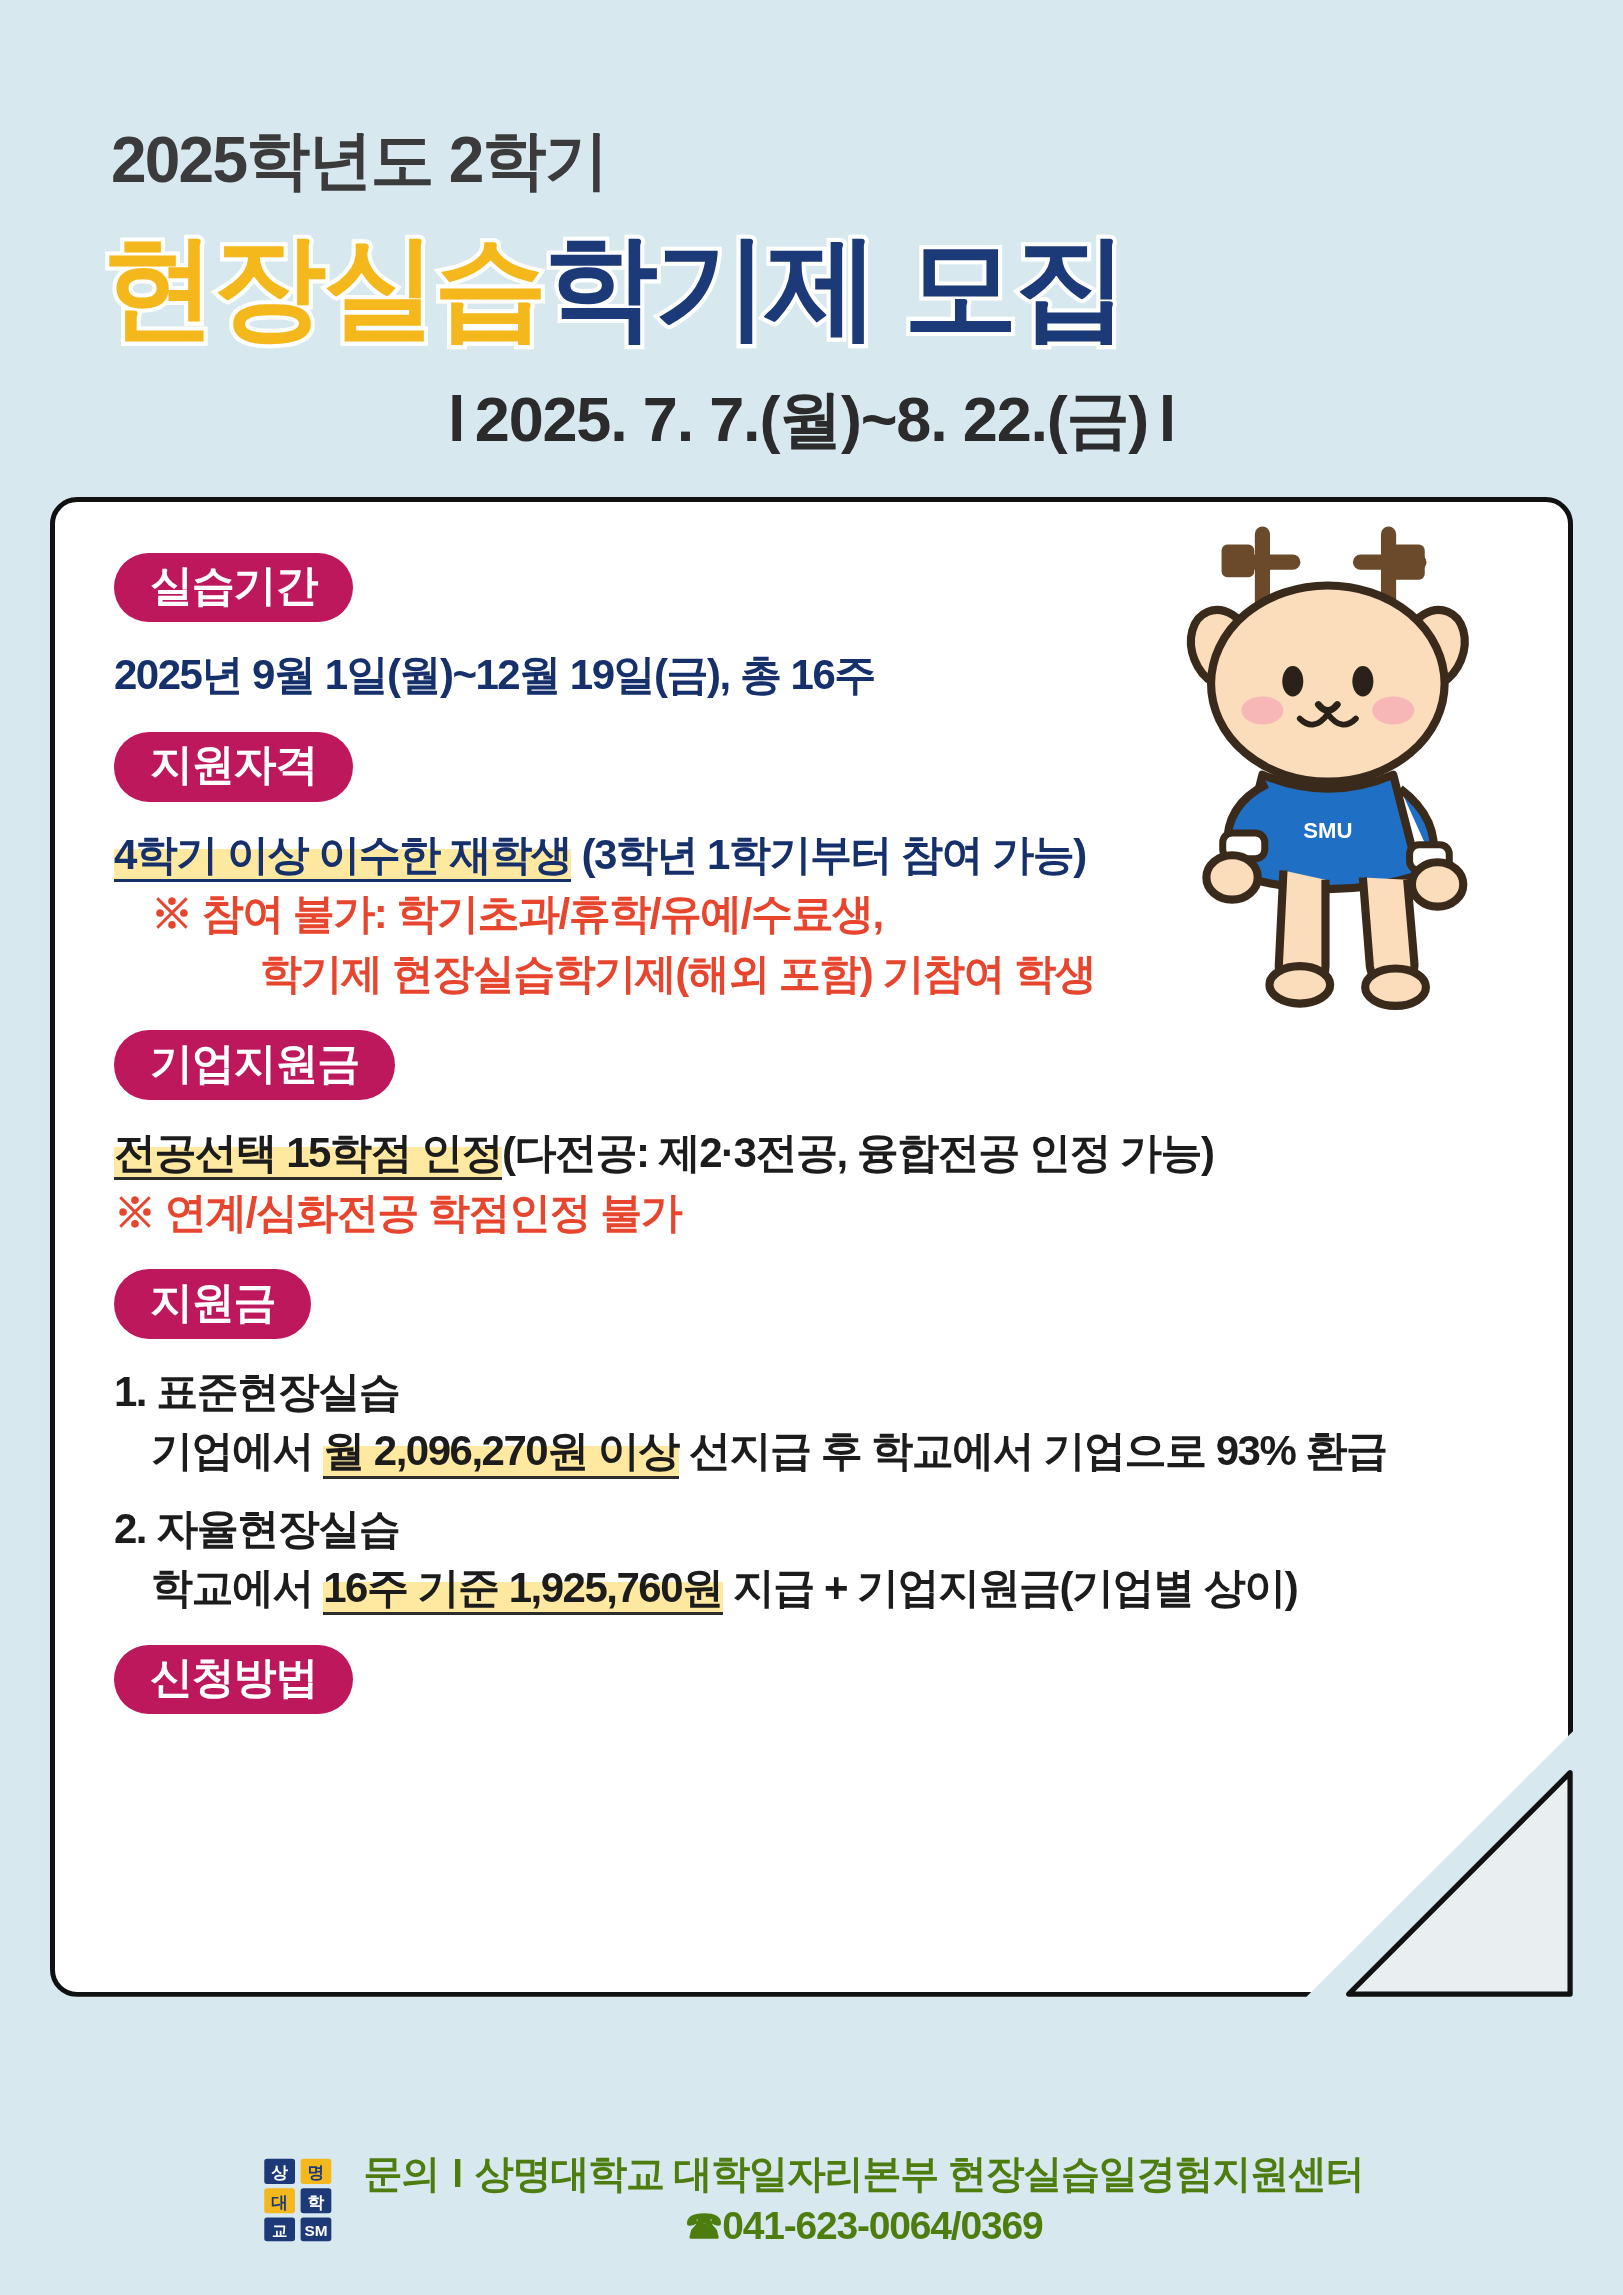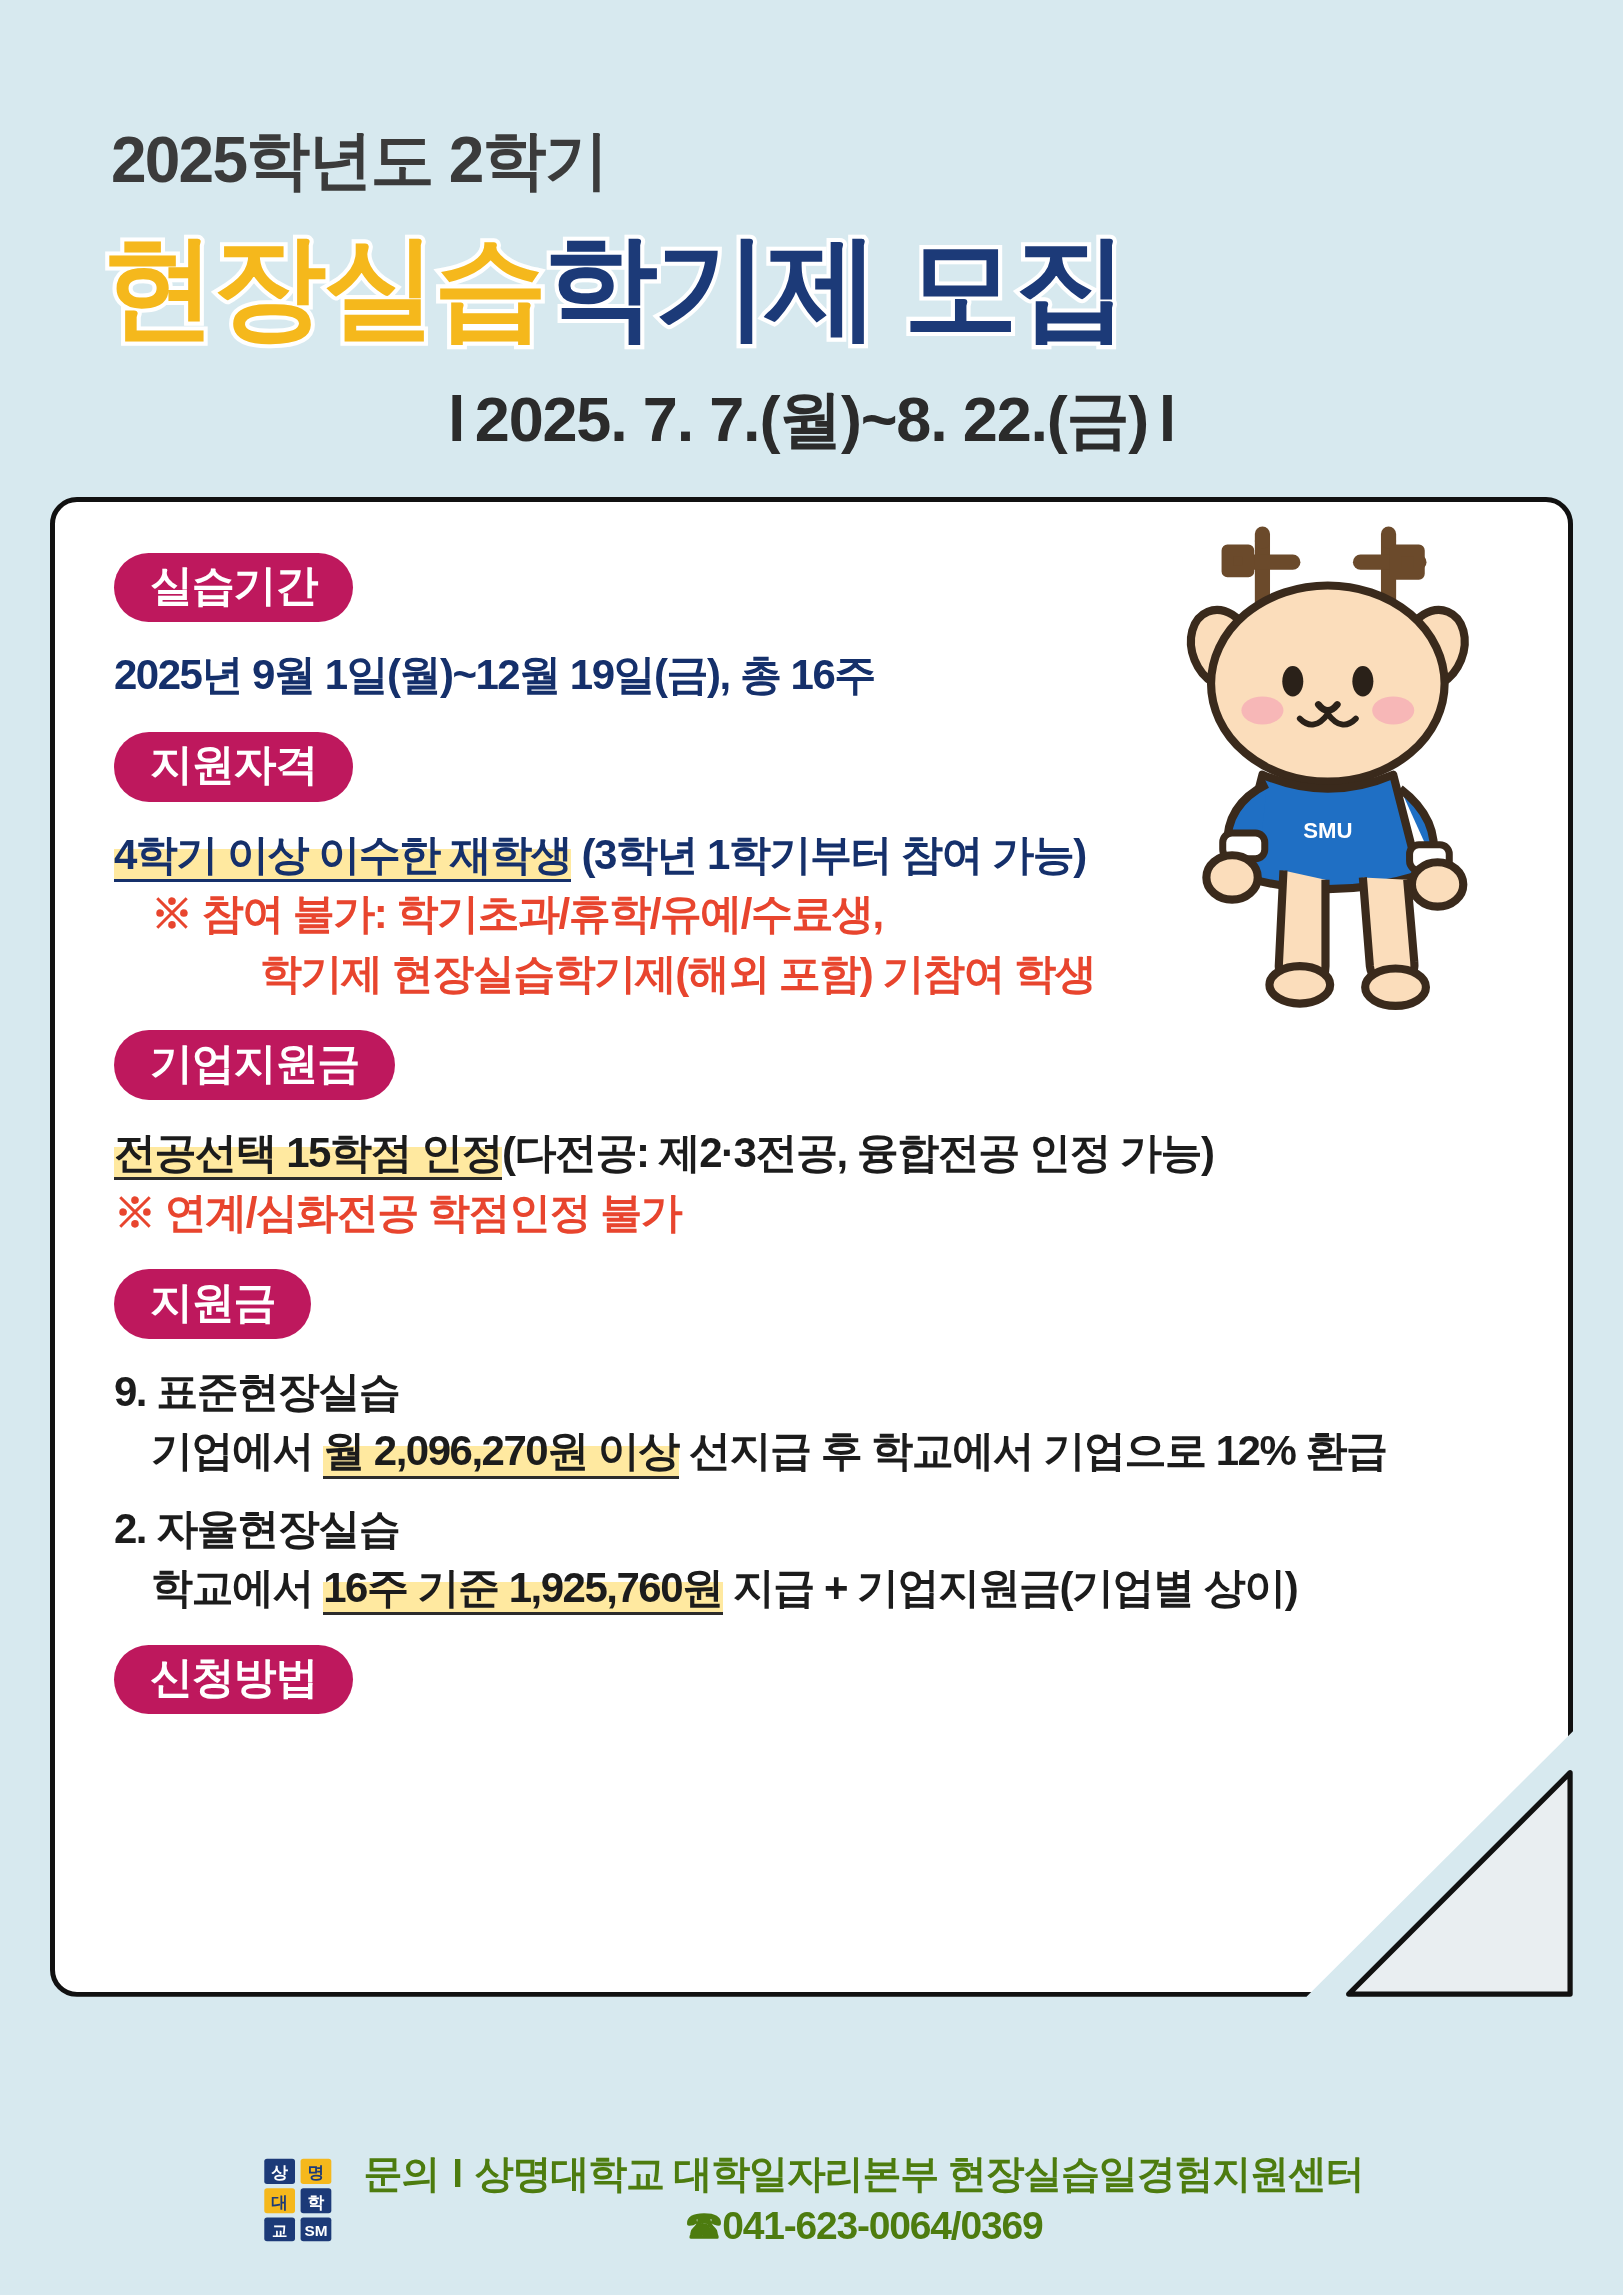--- a/index.html
+++ b/index.html
@@ -256,23 +256,23 @@
     <div class="sec">
       <div class="pill">기업지원금</div>
       <div class="body-text blk">
         <span class="hl">전공선택 15학점 인정</span><span>(다전공: 제2·3전공, 융합전공 인정 가능)</span>
       </div>
       <div class="body-text red">※ 연계/심화전공 학점인정 불가</div>
     </div>
 
     <div class="sec">
       <div class="pill">지원금</div>
-      <div class="body-text blk">9. 표준현장실습</div>
+      <div class="body-text blk">1. 표준현장실습</div>
       <div class="body-text indent-1">
-        <span>기업에서 </span><span class="hl">월 2,096,270원 이상</span><span> 선지급 후 학교에서 기업으로 12% 환급</span>
+        <span>기업에서 </span><span class="hl">월 2,096,270원 이상</span><span> 선지급 후 학교에서 기업으로 93% 환급</span>
       </div>
       <div class="body-text" style="margin-top:17.5px">2. 자율현장실습</div>
       <div class="body-text indent-1">
         <span>학교에서 </span><span class="hl">16주 기준 1,925,760원</span><span> 지급 + 기업지원금(기업별 상이)</span>
       </div>
     </div>
 
     <div class="sec">
       <div class="pill">신청방법</div>
     </div>

